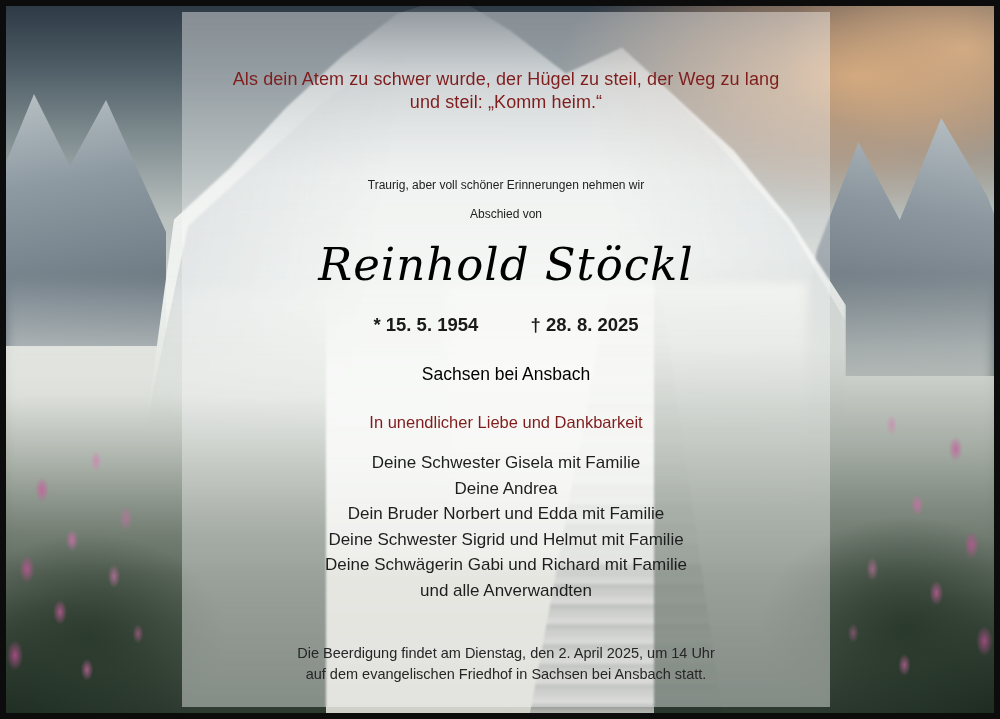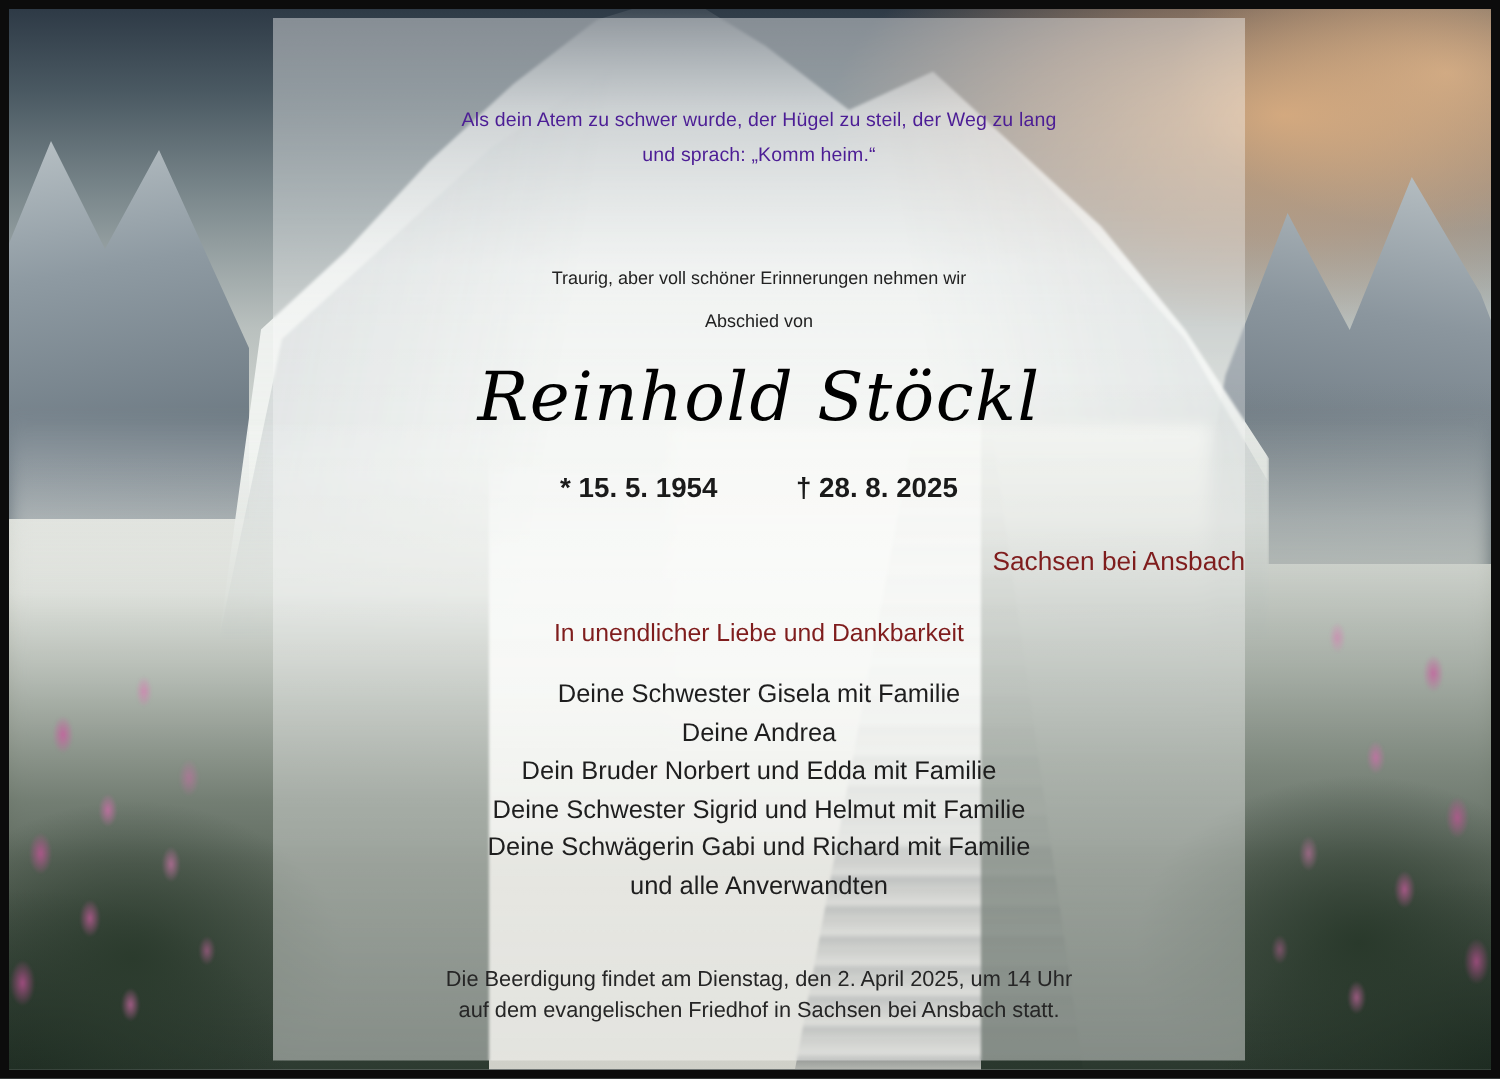--- a/index.html
+++ b/index.html
@@ -200,23 +200,23 @@
     width: 648px;
     height: 719px;
     text-align: center;
     color: #1c1c1c;
   }
 
   .verse {
     position: absolute;
     top: 62px;
     left: 0; right: 0;
-    font-size: 13px;
+    font-size: 18px;
     line-height: 23px;
-    color: #4c1d95;
+    color: #7f1d1d;
     letter-spacing: 0.1px;
   }
 
   .intro {
     position: absolute;
     top: 165px;
     left: 0; right: 0;
     font-size: 12px;
     line-height: 29px;
     color: #222;
@@ -245,22 +245,21 @@
   .dates .sep {
     display: inline-block;
     width: 42px;
   }
 
   .place {
     position: absolute;
     top: 358px;
     left: 0; right: 0;
     font-size: 17.5px;
-    color: #7f1d1d;
-    text-align: right;
+    color: #000000;
   }
 
   .dedication {
     position: absolute;
     top: 407px;
     left: 0; right: 0;
     font-size: 16.5px;
     color: #7f1d1d;
   }
 
@@ -310,21 +309,21 @@
   <div class="bank-right"></div>
   <div class="heather-left"></div>
   <div class="heather-right"></div>
 
   <div class="text-panel"></div>
 
   <div class="content">
 
     <div class="verse">
       <span class="line">Als dein Atem zu schwer wurde, der Hügel zu steil, der Weg zu lang</span>
-      <span class="line">und sprach: „Komm heim.“</span>
+      <span class="line">und steil: „Komm heim.“</span>
     </div>
 
     <div class="intro">
       <span class="line">Traurig, aber voll schöner Erinnerungen nehmen wir</span>
       <span class="line">Abschied von</span>
     </div>
 
     <div class="name">Reinhold Stöckl</div>
 
     <div class="dates">

